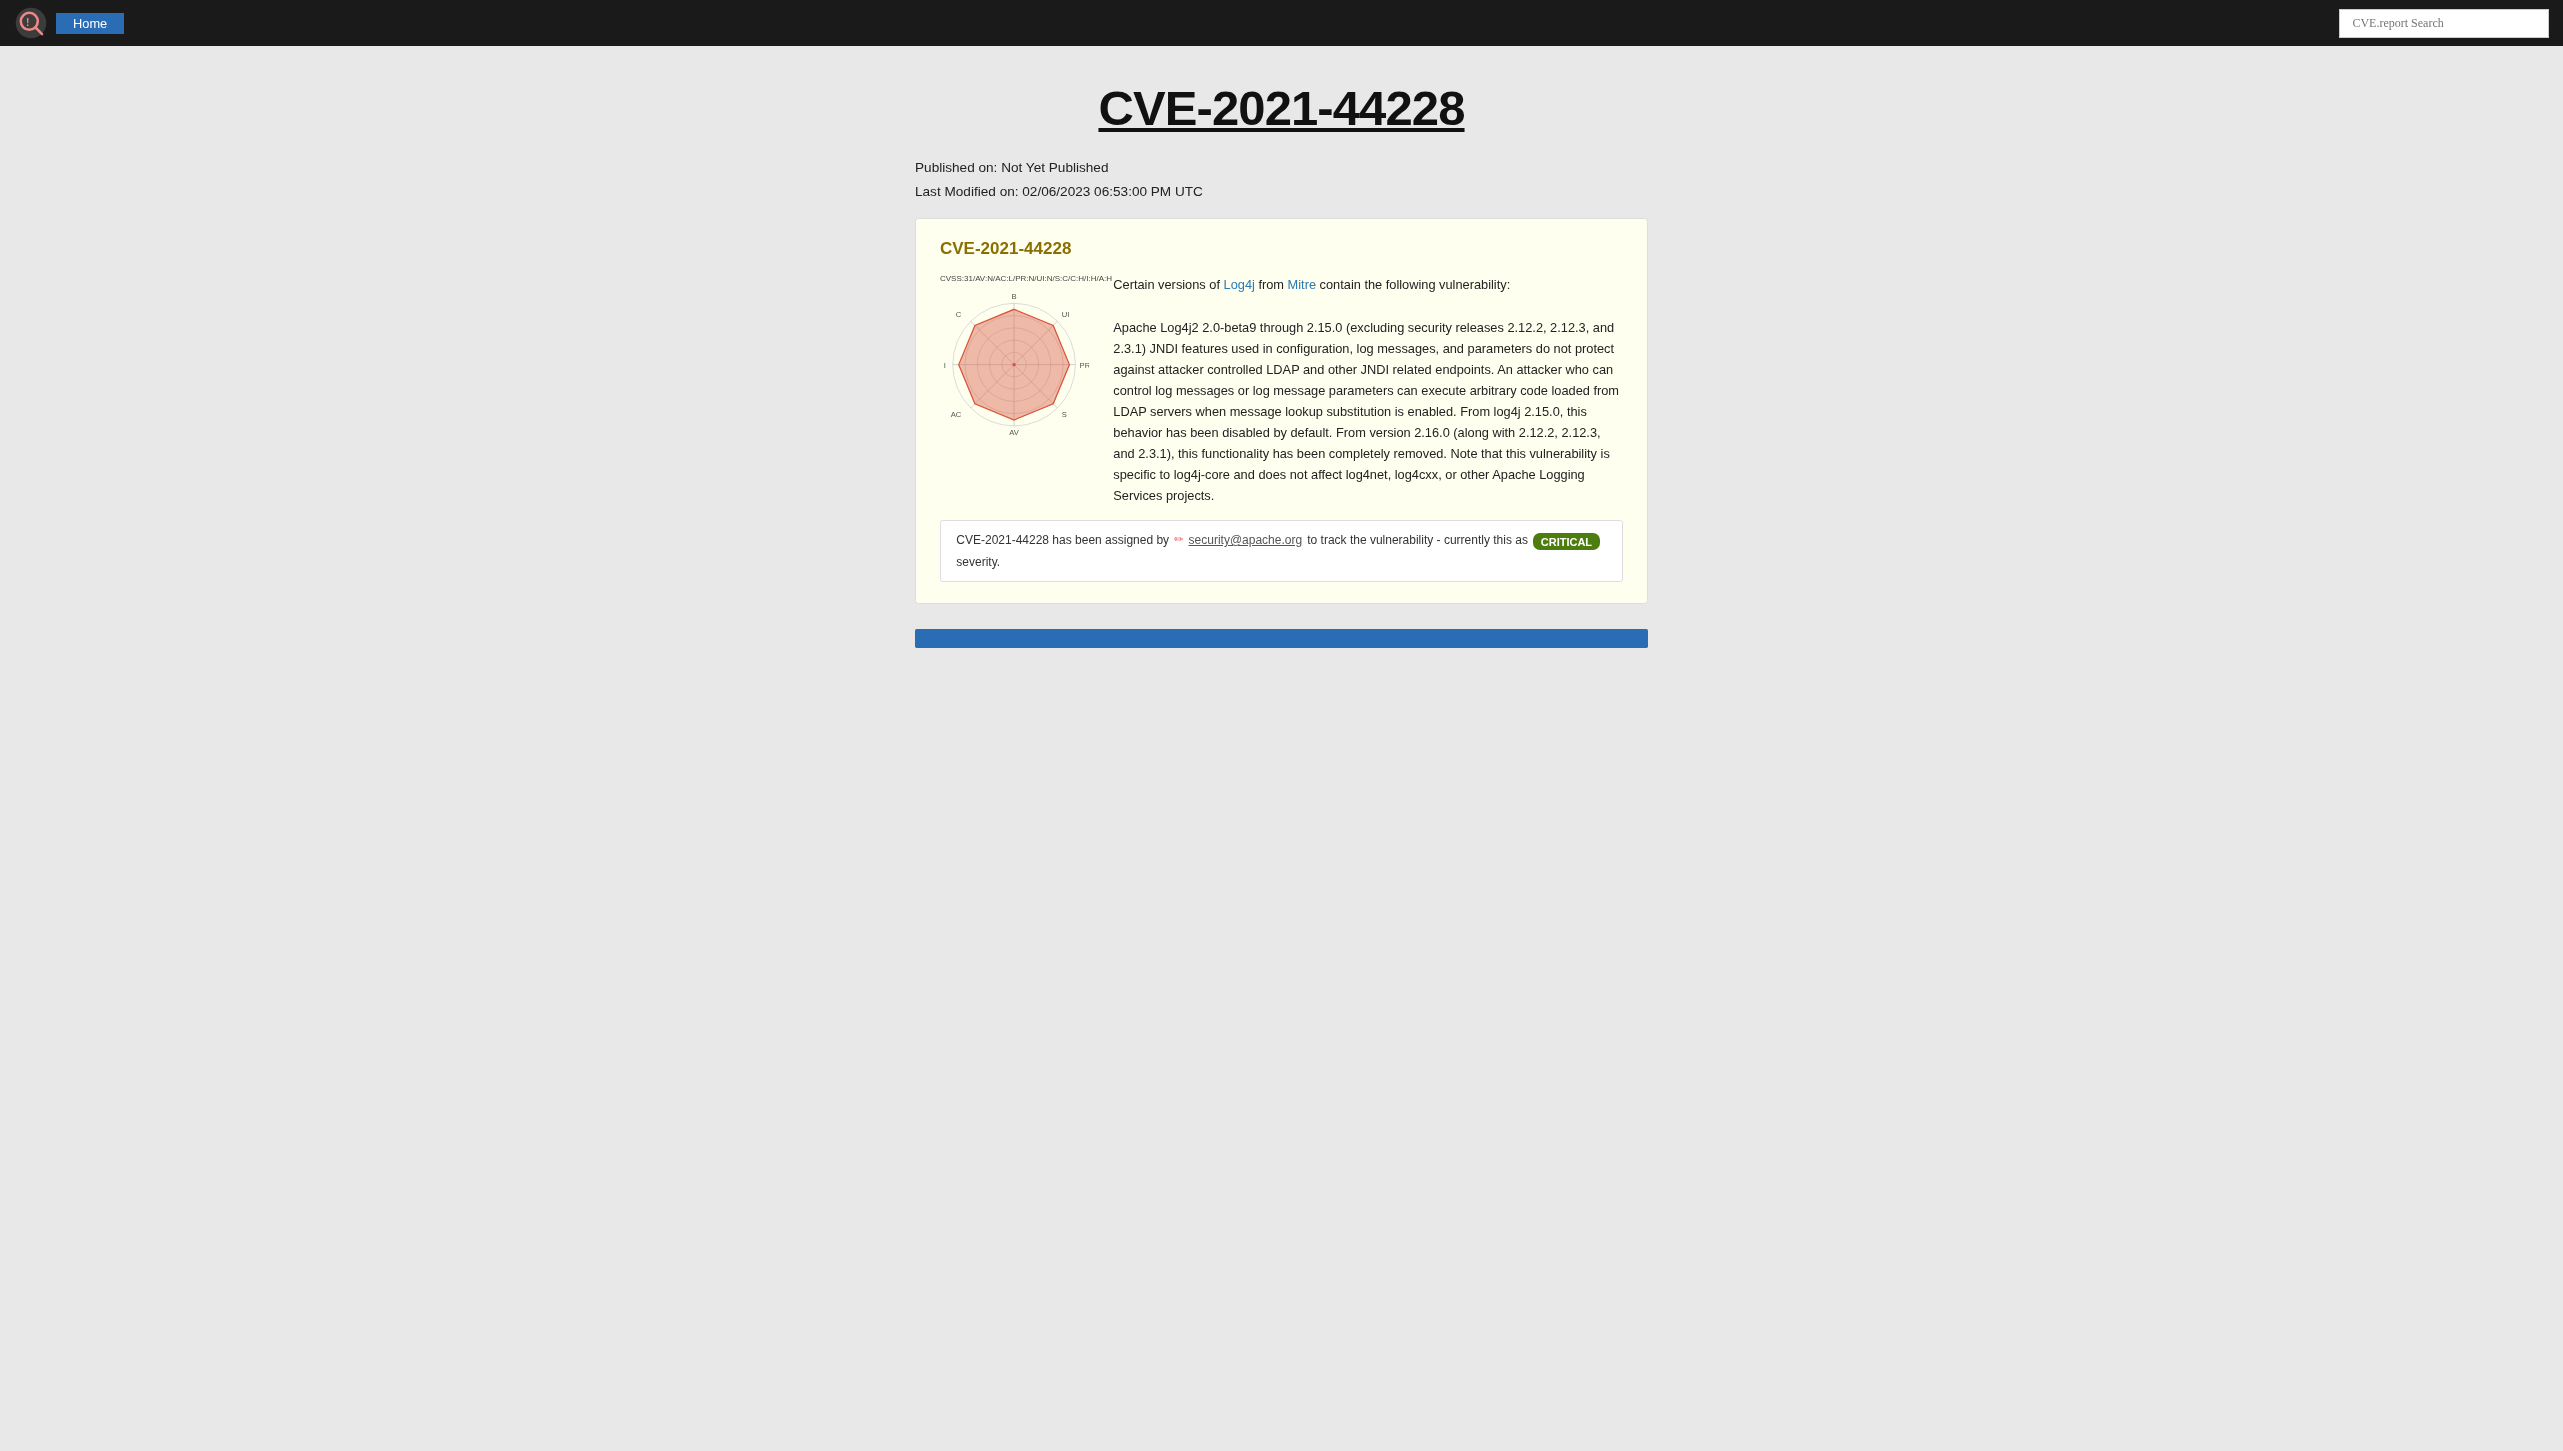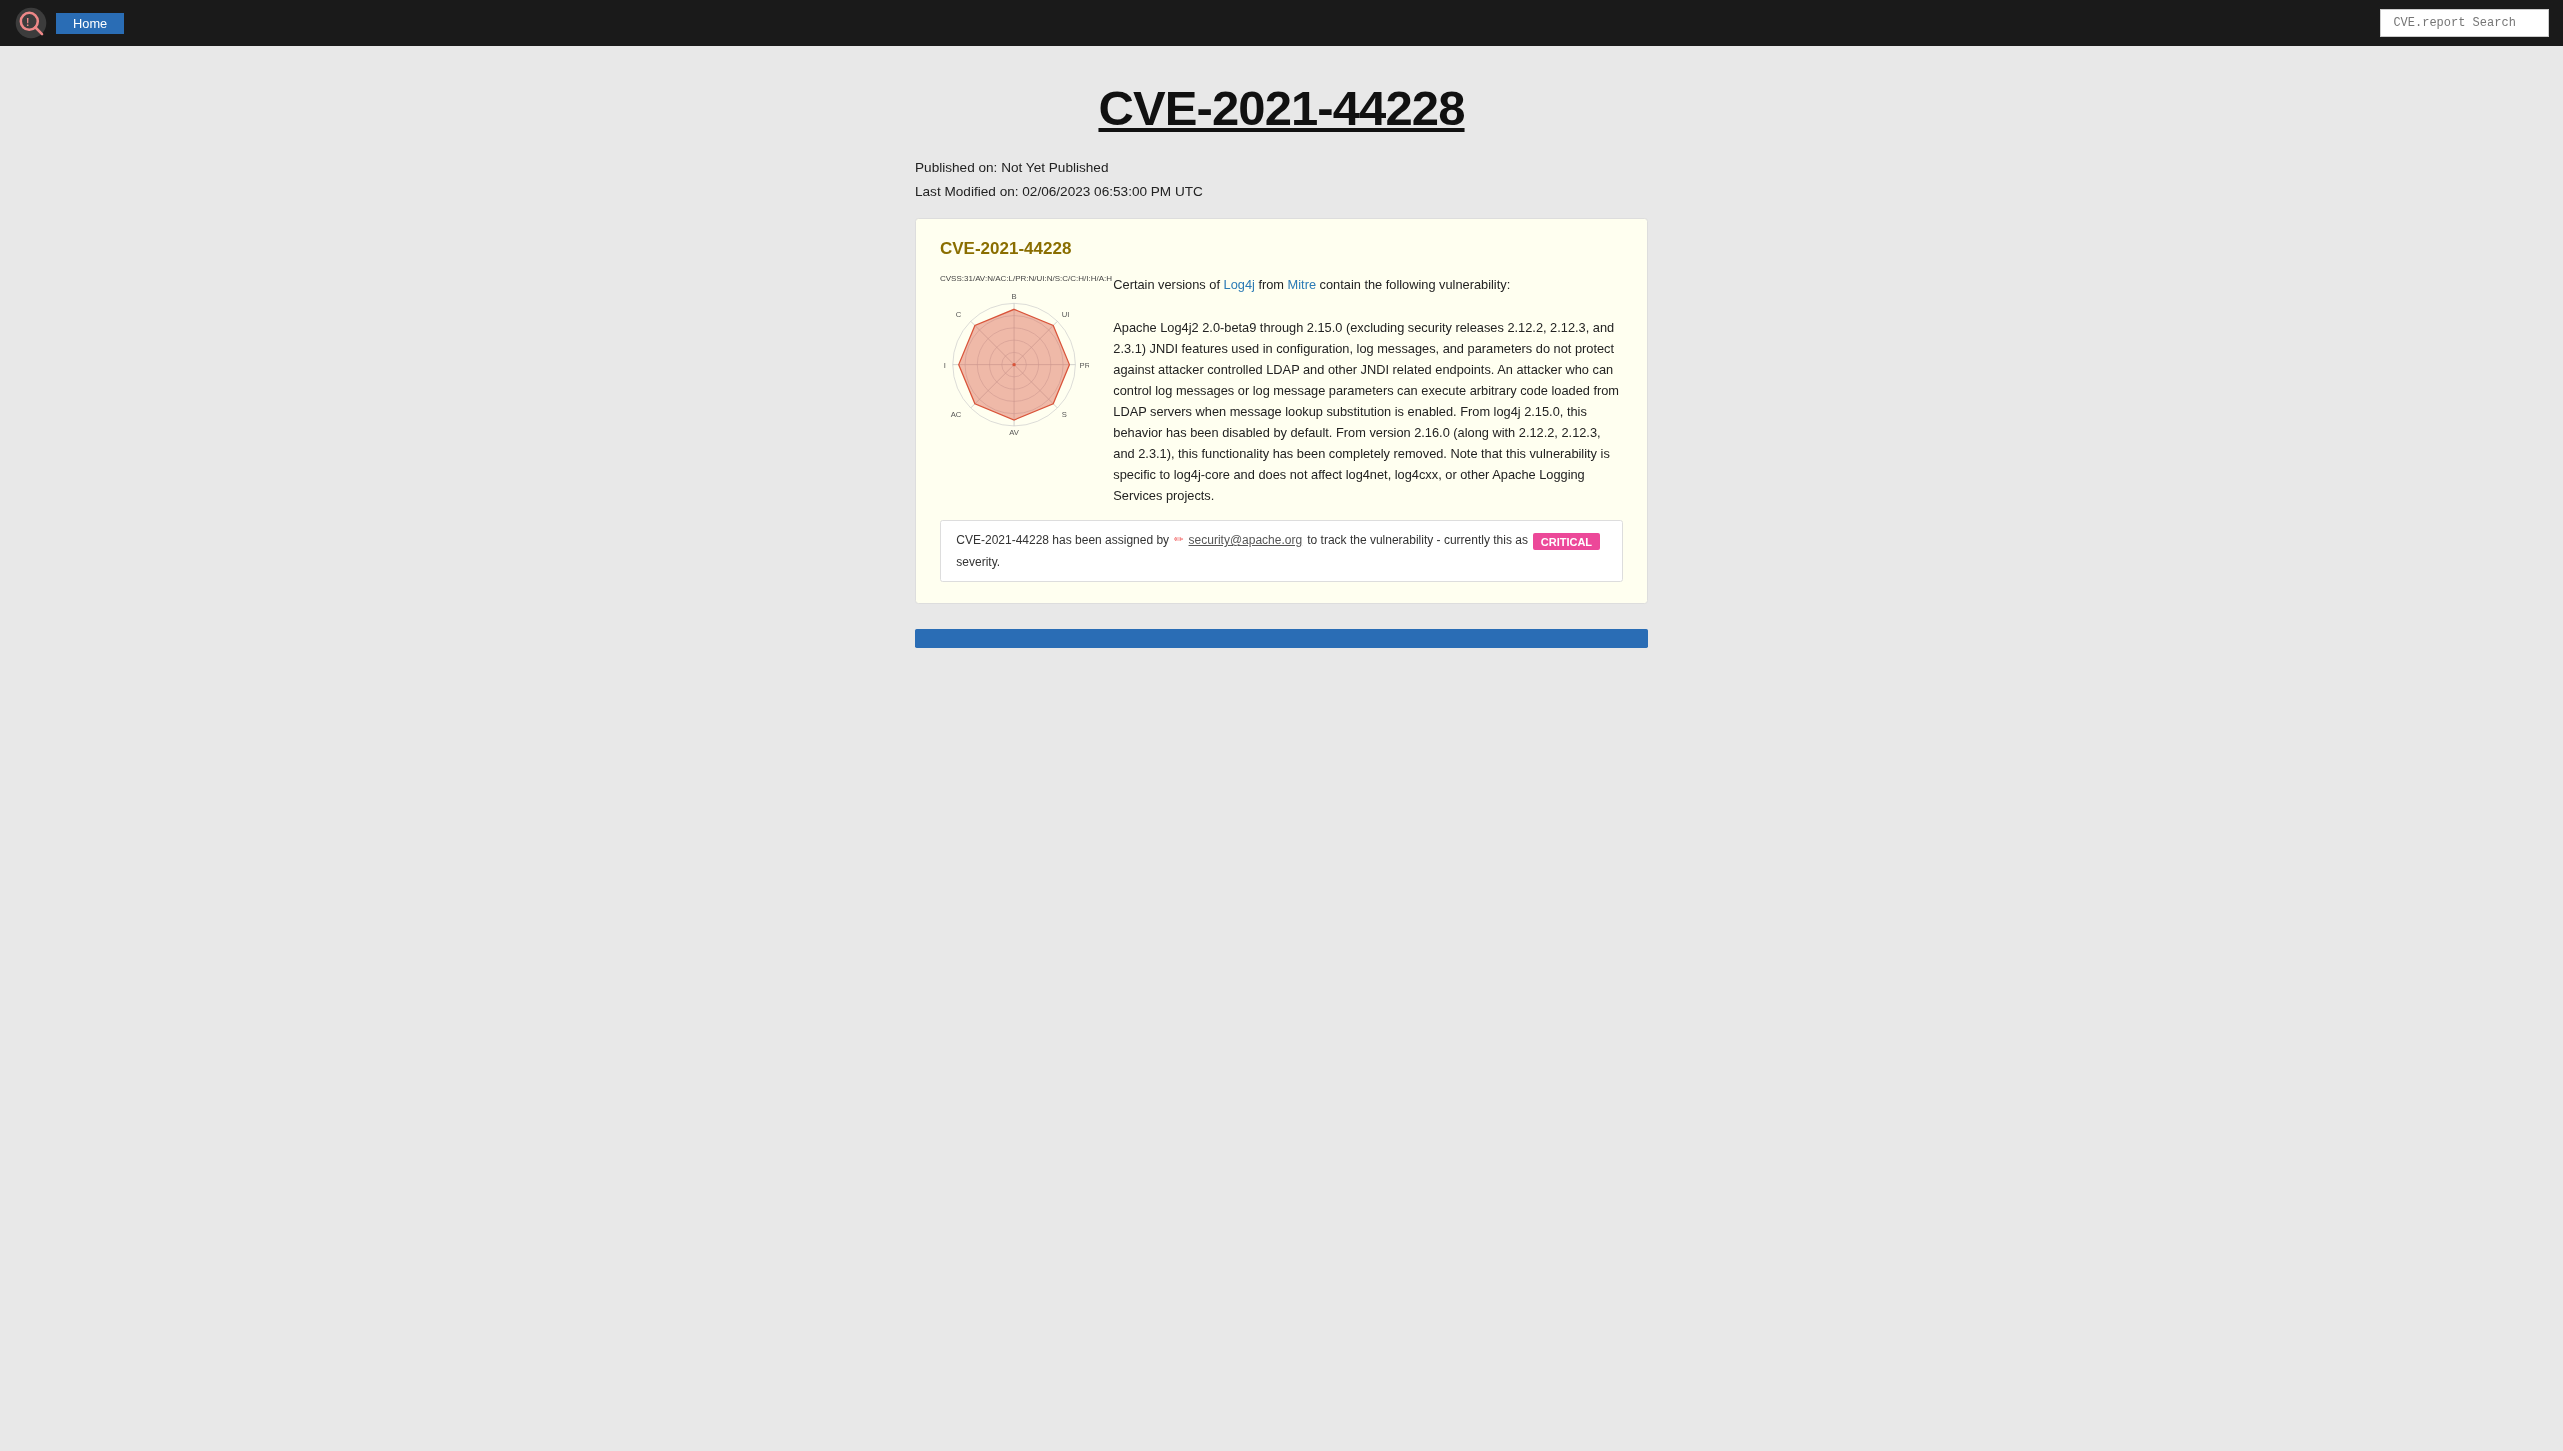--- a/index.html
+++ b/index.html
@@ -27,22 +27,22 @@
       font-size: 12.8px;
       cursor: pointer;
       font-family: Arial, sans-serif;
     }
     .navbar-search {
       margin-left: auto;
       background: #fff;
       border: 0.9px solid #ccc;
       padding: 6px 12px;
       font-size: 12px;
-      width: 169px;
-      font-family: Liberation Mono, monospace;
+      width: 210px;
+      font-family: Liberation Serif, serif;
       color: #555;
     }
 
     
     .page-content {
       max-width: 767px;
       margin: 0 auto;
       padding: 34px 17px 51px;
     }
 
@@ -145,26 +145,26 @@
       flex-wrap: wrap;
     }
     .assignment-footer a {
       color: #555;
     }
     .pencil-icon {
       color: #e44;
       font-size: 11px;
     }
     .critical-badge {
-      background: #ec4899;
+      background: #4d7c0f;
       color: #fff;
       font-size: 11px;
       font-weight: 700;
       padding: 2.6px 7.7px;
-      border-radius: 2px;
+      border-radius: 7px;
       font-family: Arial, sans-serif;
     }
 
     
     .blue-bar {
       background: #2a6db5;
       height: 19px;
       margin-top: 25.6px;
       border-radius: 1.7px;
     }

